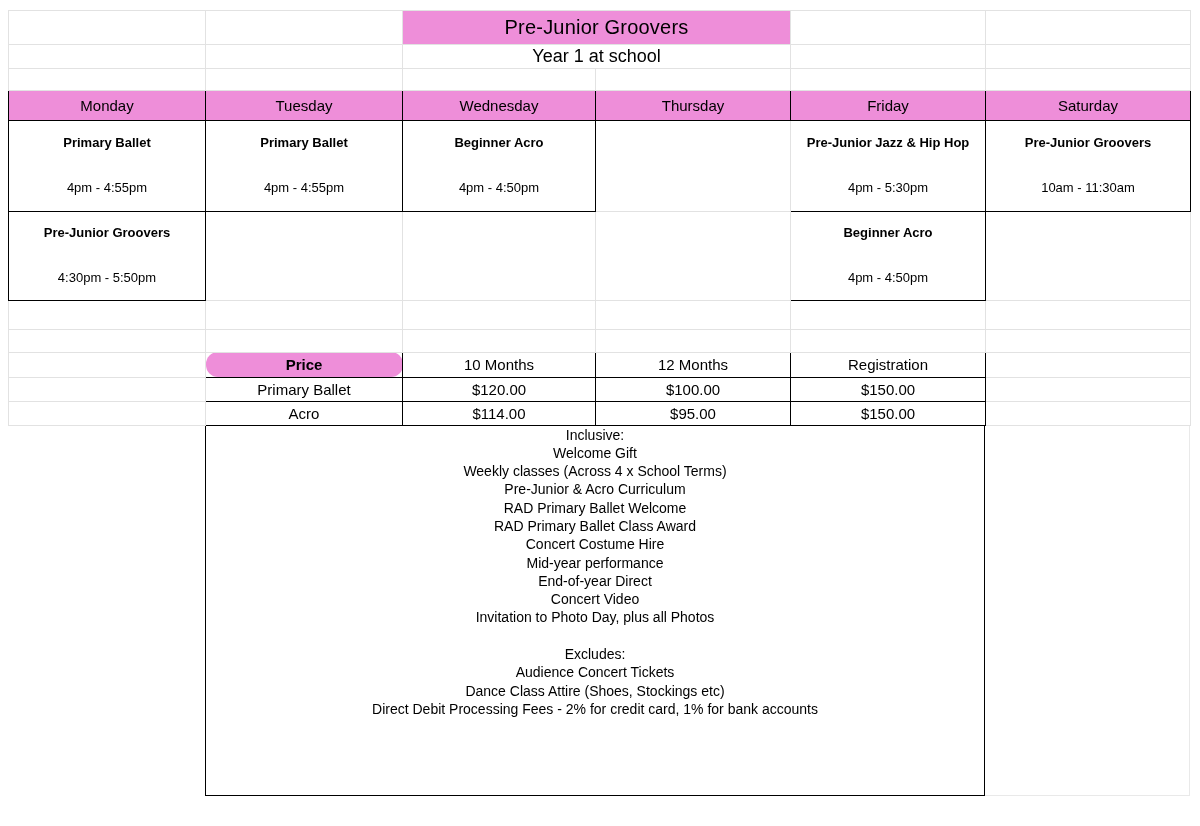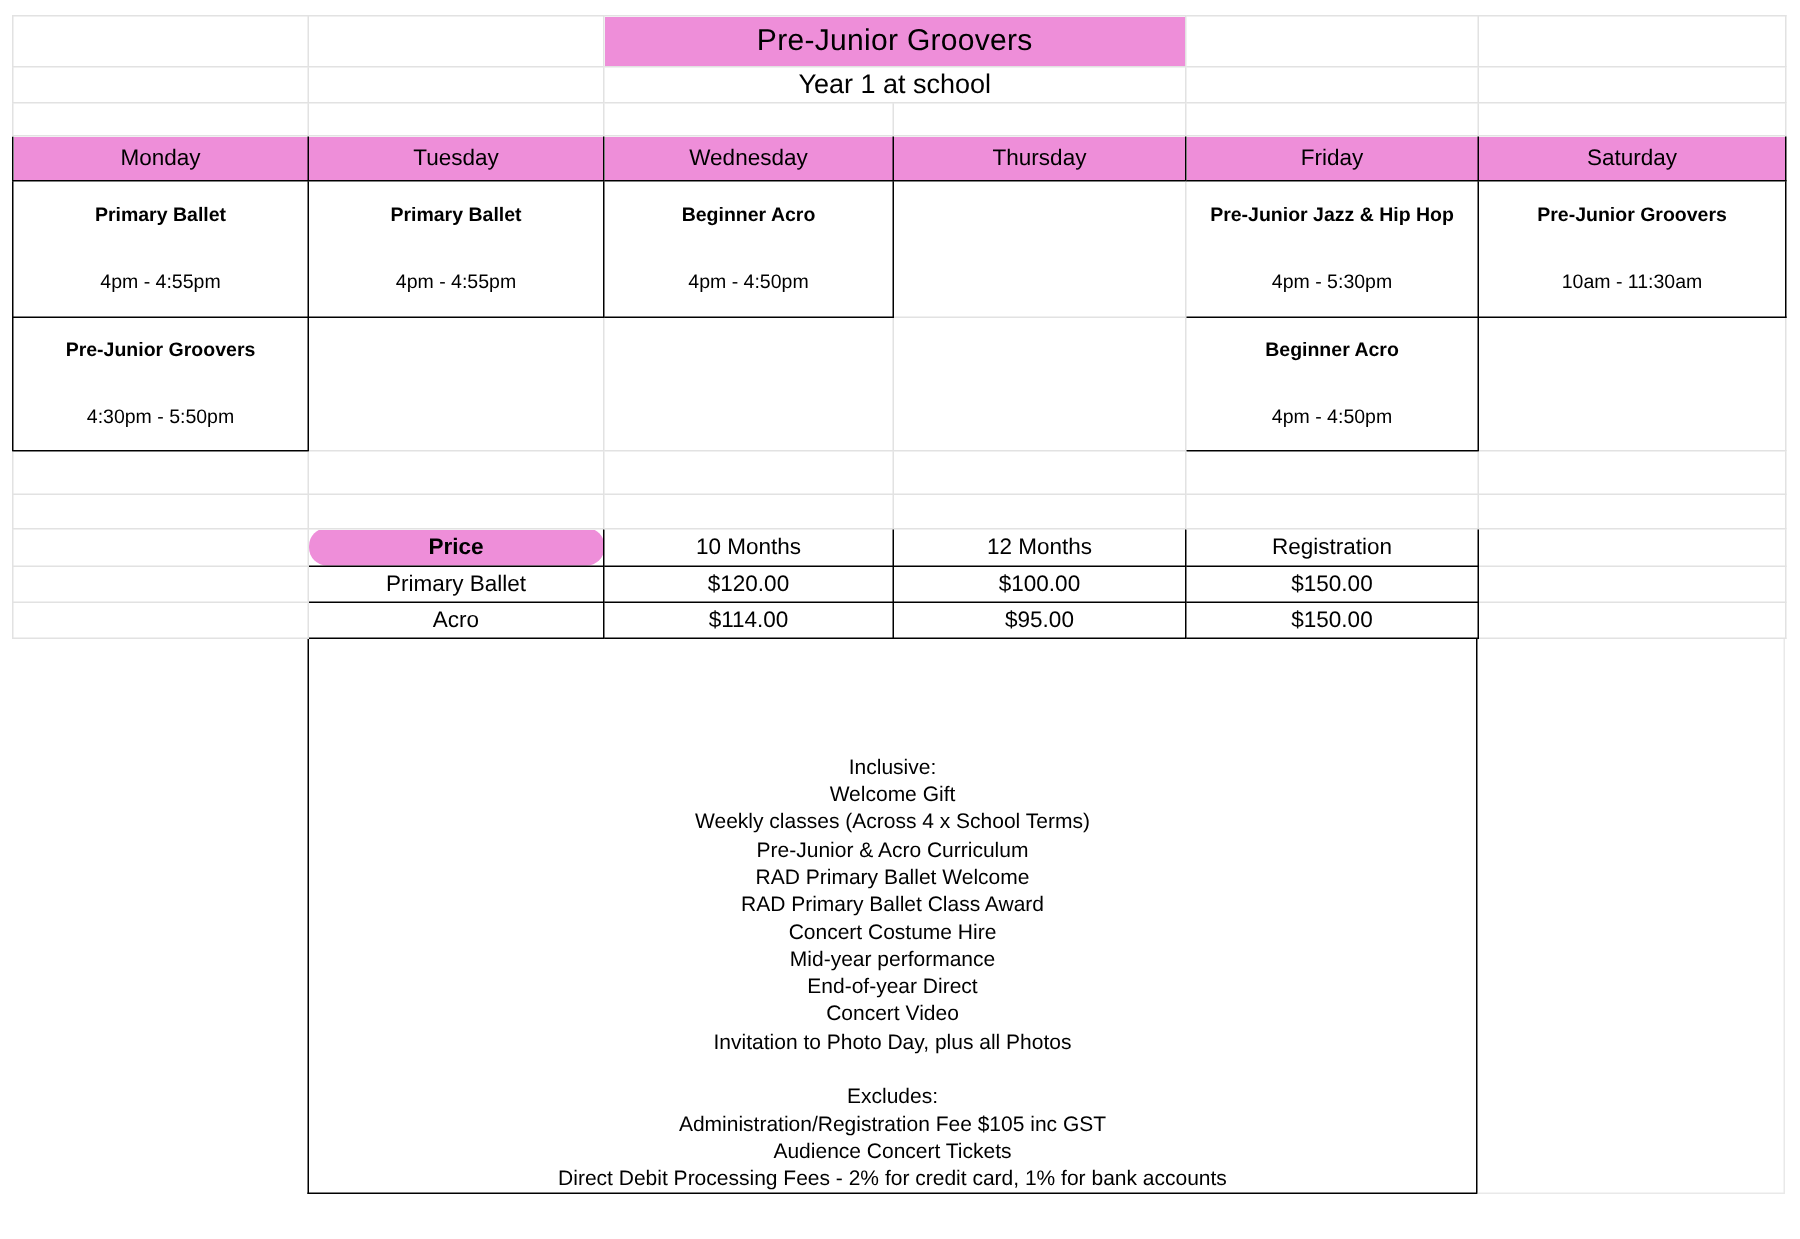--- a/index.html
+++ b/index.html
@@ -62,21 +62,21 @@
     width: 205px;
     border-right: 1px solid #e9e9e9;
     border-bottom: 1px solid #e9e9e9;
   }
   .info-block {
     width: 780px;
     border: 1.5px solid #000;
     border-top: none;
     display: flex;
     flex-direction: column;
-    justify-content: flex-end;
+    justify-content: flex-start;
     align-items: center;
     text-align: center;
     font-size: 14px;
     line-height: 18.3px;
   }
   .info-line { display: block; }
   .gap-line { height: 18.3px; }
 </style>
 </head>
 <body>
@@ -225,20 +225,20 @@
       <span class="info-line">Pre-Junior &amp; Acro Curriculum</span>
       <span class="info-line">RAD Primary Ballet Welcome</span>
       <span class="info-line">RAD Primary Ballet Class Award</span>
       <span class="info-line">Concert Costume Hire</span>
       <span class="info-line">Mid-year performance</span>
       <span class="info-line">End-of-year Direct</span>
       <span class="info-line">Concert Video</span>
       <span class="info-line">Invitation to Photo Day, plus all Photos</span>
       <span class="gap-line"></span>
       <span class="info-line">Excludes:</span>
-      <span class="info-line">Administration/Registration Fee $105 inc GST</span>
       <span class="info-line">Audience Concert Tickets</span>
+      <span class="info-line">Dance Class Attire (Shoes, Stockings etc)</span>
       <span class="info-line">Direct Debit Processing Fees - 2% for credit card, 1% for bank accounts</span>
     </div>
     <div class="spacer-right"></div>
   </div>
 
 </div>
 
 </body></html>

